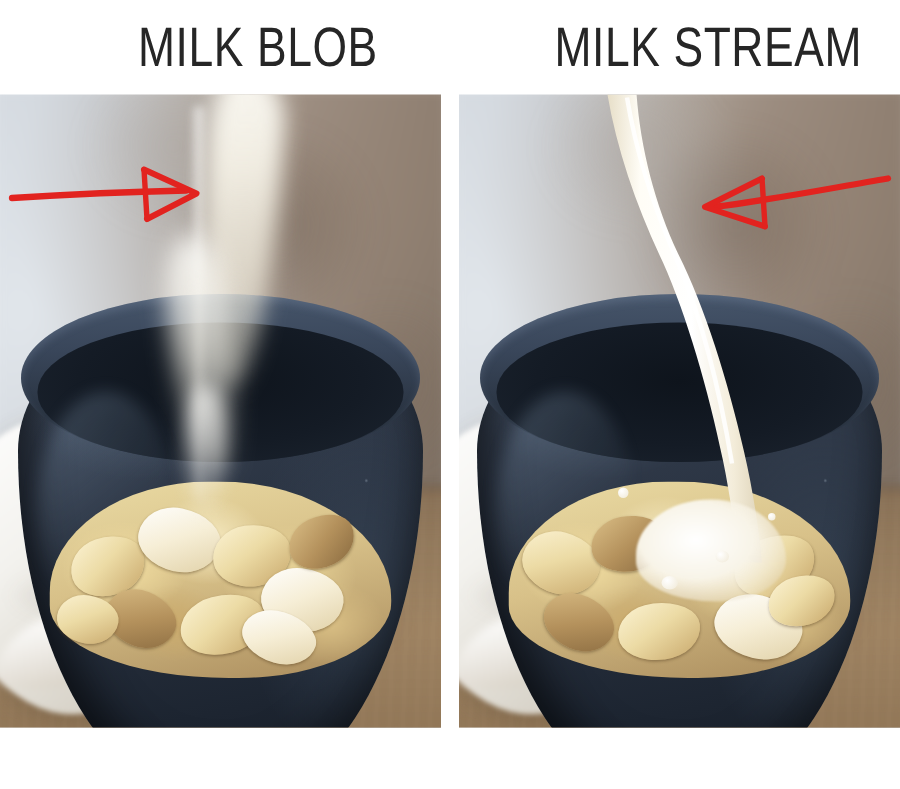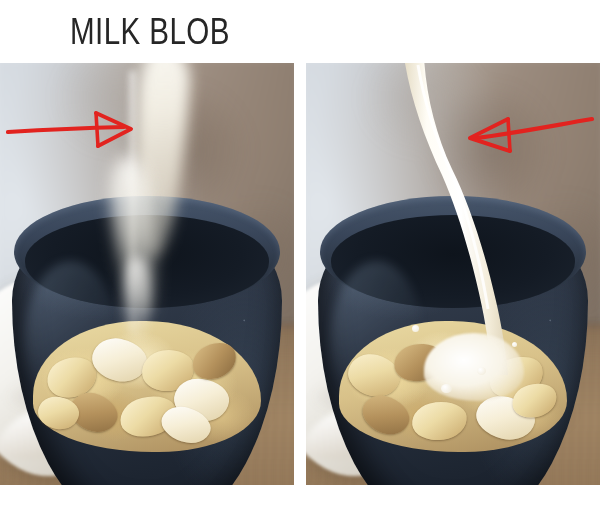--- a/index.html
+++ b/index.html
@@ -29,20 +29,21 @@
     top: 0;
     width: 600px;
     height: 63px;
     display: flex;
   }
   .title-cell {
     width: 50%;
     display: flex;
     align-items: center;
     justify-content: center;
+    padding-left: 47px;
   }
   .title-text {
     font-family: "Liberation Sans Narrow", "Liberation Sans", sans-serif;
     font-size: 37px;
     line-height: 37px;
     font-weight: 400;
     color: #262626;
     letter-spacing: 0.5px;
     transform: scaleX(0.80);
     transform-origin: center center;
@@ -395,20 +396,23 @@
   }
 </style>
 </head>
 <body>
 
 <div class="infographic">
 
   <div class="titles">
     <div class="title-cell">
       <div class="title-text">MILK BLOB</div>
+    </div>
+    <div class="title-cell">
+      <div class="title-text">MILK STREAM</div>
     </div>
   </div>
 
   <div class="panels">
 
     <div class="panel panel-left">
       <div class="scene">
 
         <div class="backdrop"></div>
         <div class="backdrop-mottle"></div>

